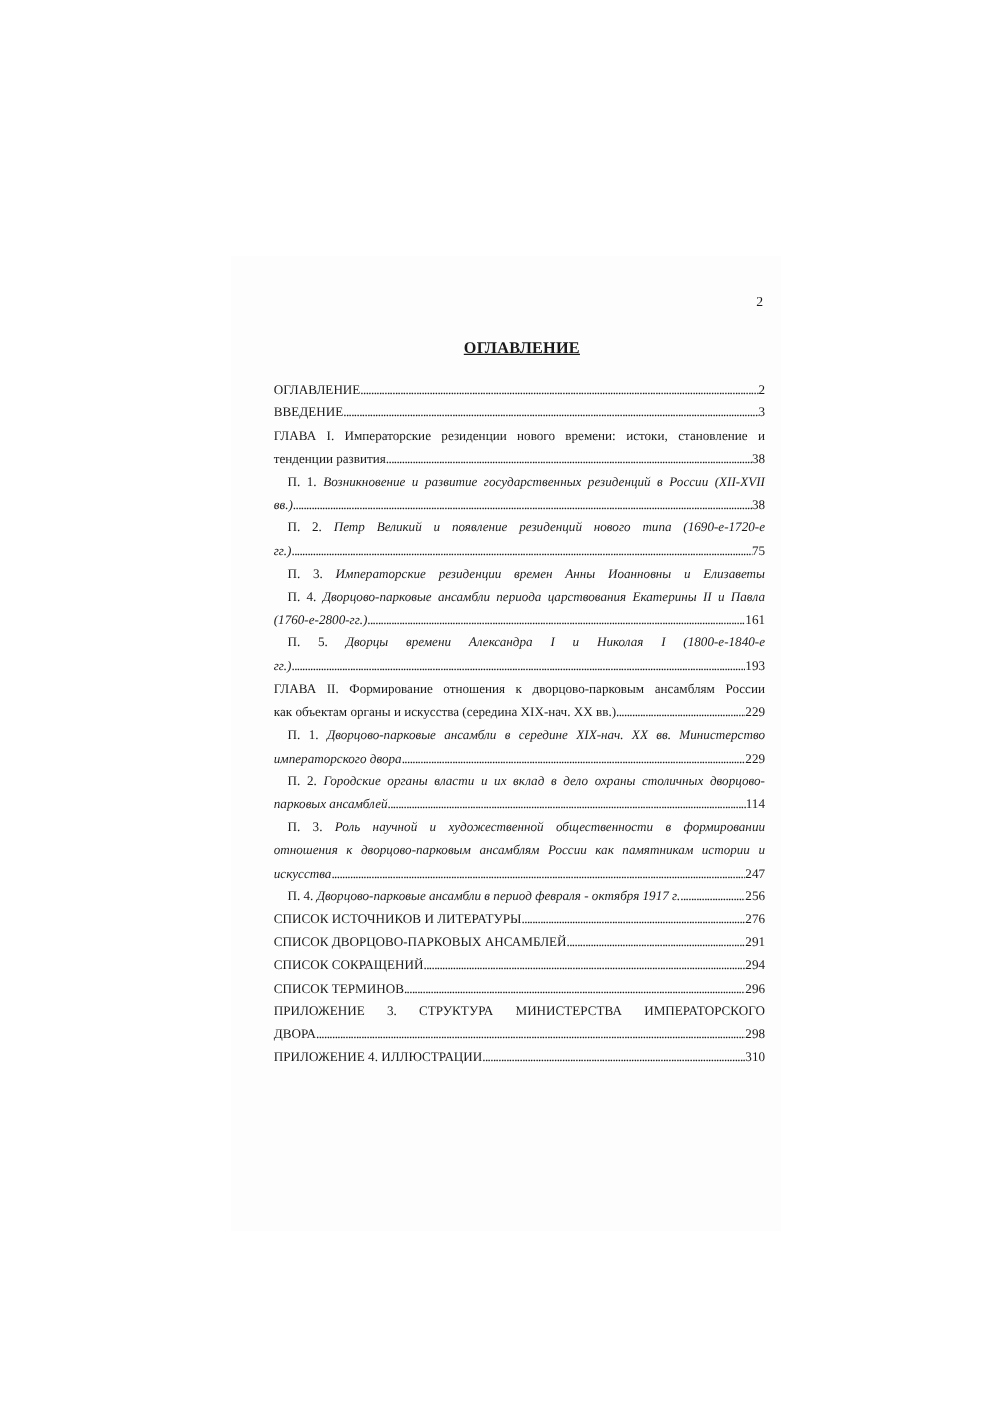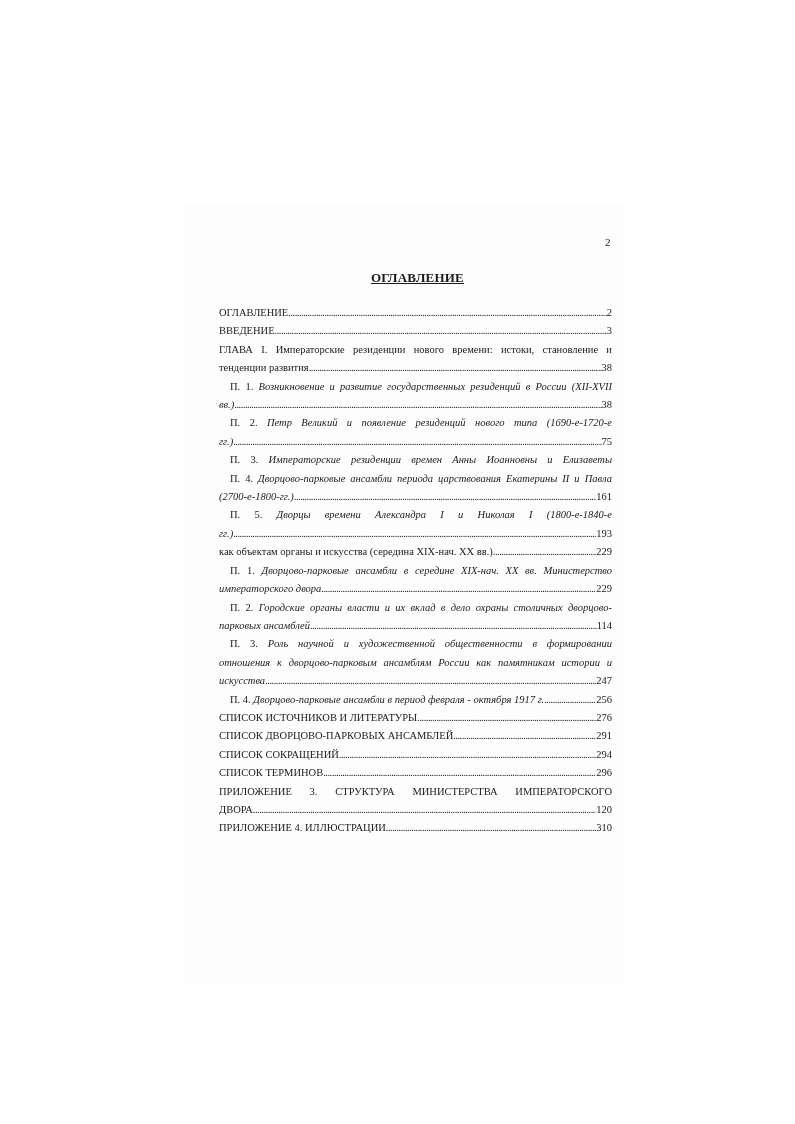--- a/index.html
+++ b/index.html
@@ -82,34 +82,35 @@
         <span class="dots"></span>
         <span class="pg">75</span>
       </div>
     </div>
     <div class="entry sub">
       <div class="text" style="text-align-last: justify;"><span class="prefix">П. 3. </span><span>Императорские резиденции времен Анны Иоанновны и Елизаветы</span></div>
     </div>
     <div class="entry sub">
       <div class="text" style="text-align-last: justify;"><span class="prefix">П. 4. </span><span>Дворцово-парковые ансамбли периода царствования Екатерины II и Павла</span></div>
       <div class="lastline">
-        <span class="lt it"><span>(2700-е-1800-гг.)</span></span>
+        <span class="lt it"><span>(1760-е-2800-гг.)</span></span>
         <span class="dots"></span>
         <span class="pg">161</span>
       </div>
     </div>
     <div class="entry sub">
       <div class="text" style="text-align-last: justify;"><span class="prefix">П. 5. </span><span>Дворцы времени Александра I и Николая I (1800-е-1840-е</span></div>
       <div class="lastline">
         <span class="lt it"><span>гг.)</span></span>
         <span class="dots"></span>
         <span class="pg">193</span>
       </div>
     </div>
     <div class="entry top">
+      <div class="text" style="text-align-last: justify; text-indent: 0px;"><span>ГЛАВА II. Формирование отношения к дворцово-парковым ансамблям России</span></div>
       <div class="lastline">
         <span class="lt"><span>как объектам органы и искусства (середина XIX-нач. XX вв.)</span></span>
         <span class="dots"></span>
         <span class="pg">229</span>
       </div>
     </div>
     <div class="entry sub">
       <div class="text" style="text-align-last: justify;"><span class="prefix">П. 1. </span><span>Дворцово-парковые ансамбли в середине XIX-нач. XX вв. Министерство</span></div>
       <div class="lastline">
         <span class="lt it"><span>императорского двора</span></span>
@@ -167,21 +168,21 @@
         <span class="lt"><span>СПИСОК ТЕРМИНОВ</span></span>
         <span class="dots"></span>
         <span class="pg">296</span>
       </div>
     </div>
     <div class="entry top">
       <div class="text" style="text-align-last: justify; text-indent: 0px;"><span>ПРИЛОЖЕНИЕ 3. СТРУКТУРА МИНИСТЕРСТВА ИМПЕРАТОРСКОГО</span></div>
       <div class="lastline">
         <span class="lt"><span>ДВОРА</span></span>
         <span class="dots"></span>
-        <span class="pg">120</span>
+        <span class="pg">298</span>
       </div>
     </div>
     <div class="entry top">
       <div class="lastline">
         <span class="lt"><span>ПРИЛОЖЕНИЕ 4. ИЛЛЮСТРАЦИИ</span></span>
         <span class="dots"></span>
         <span class="pg">310</span>
       </div>
     </div>
   </div>

